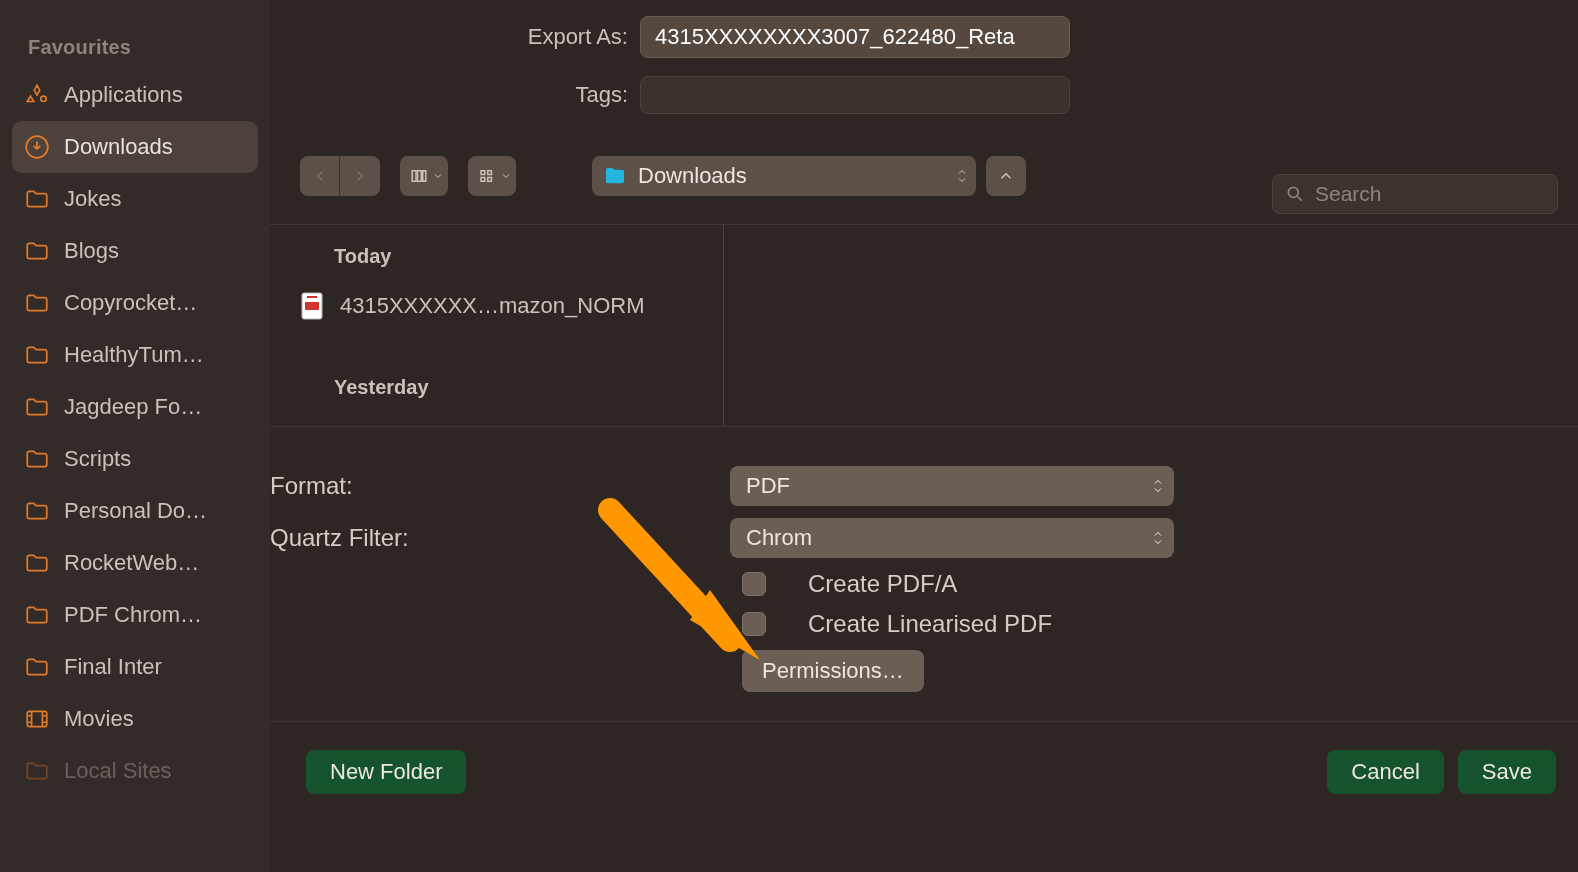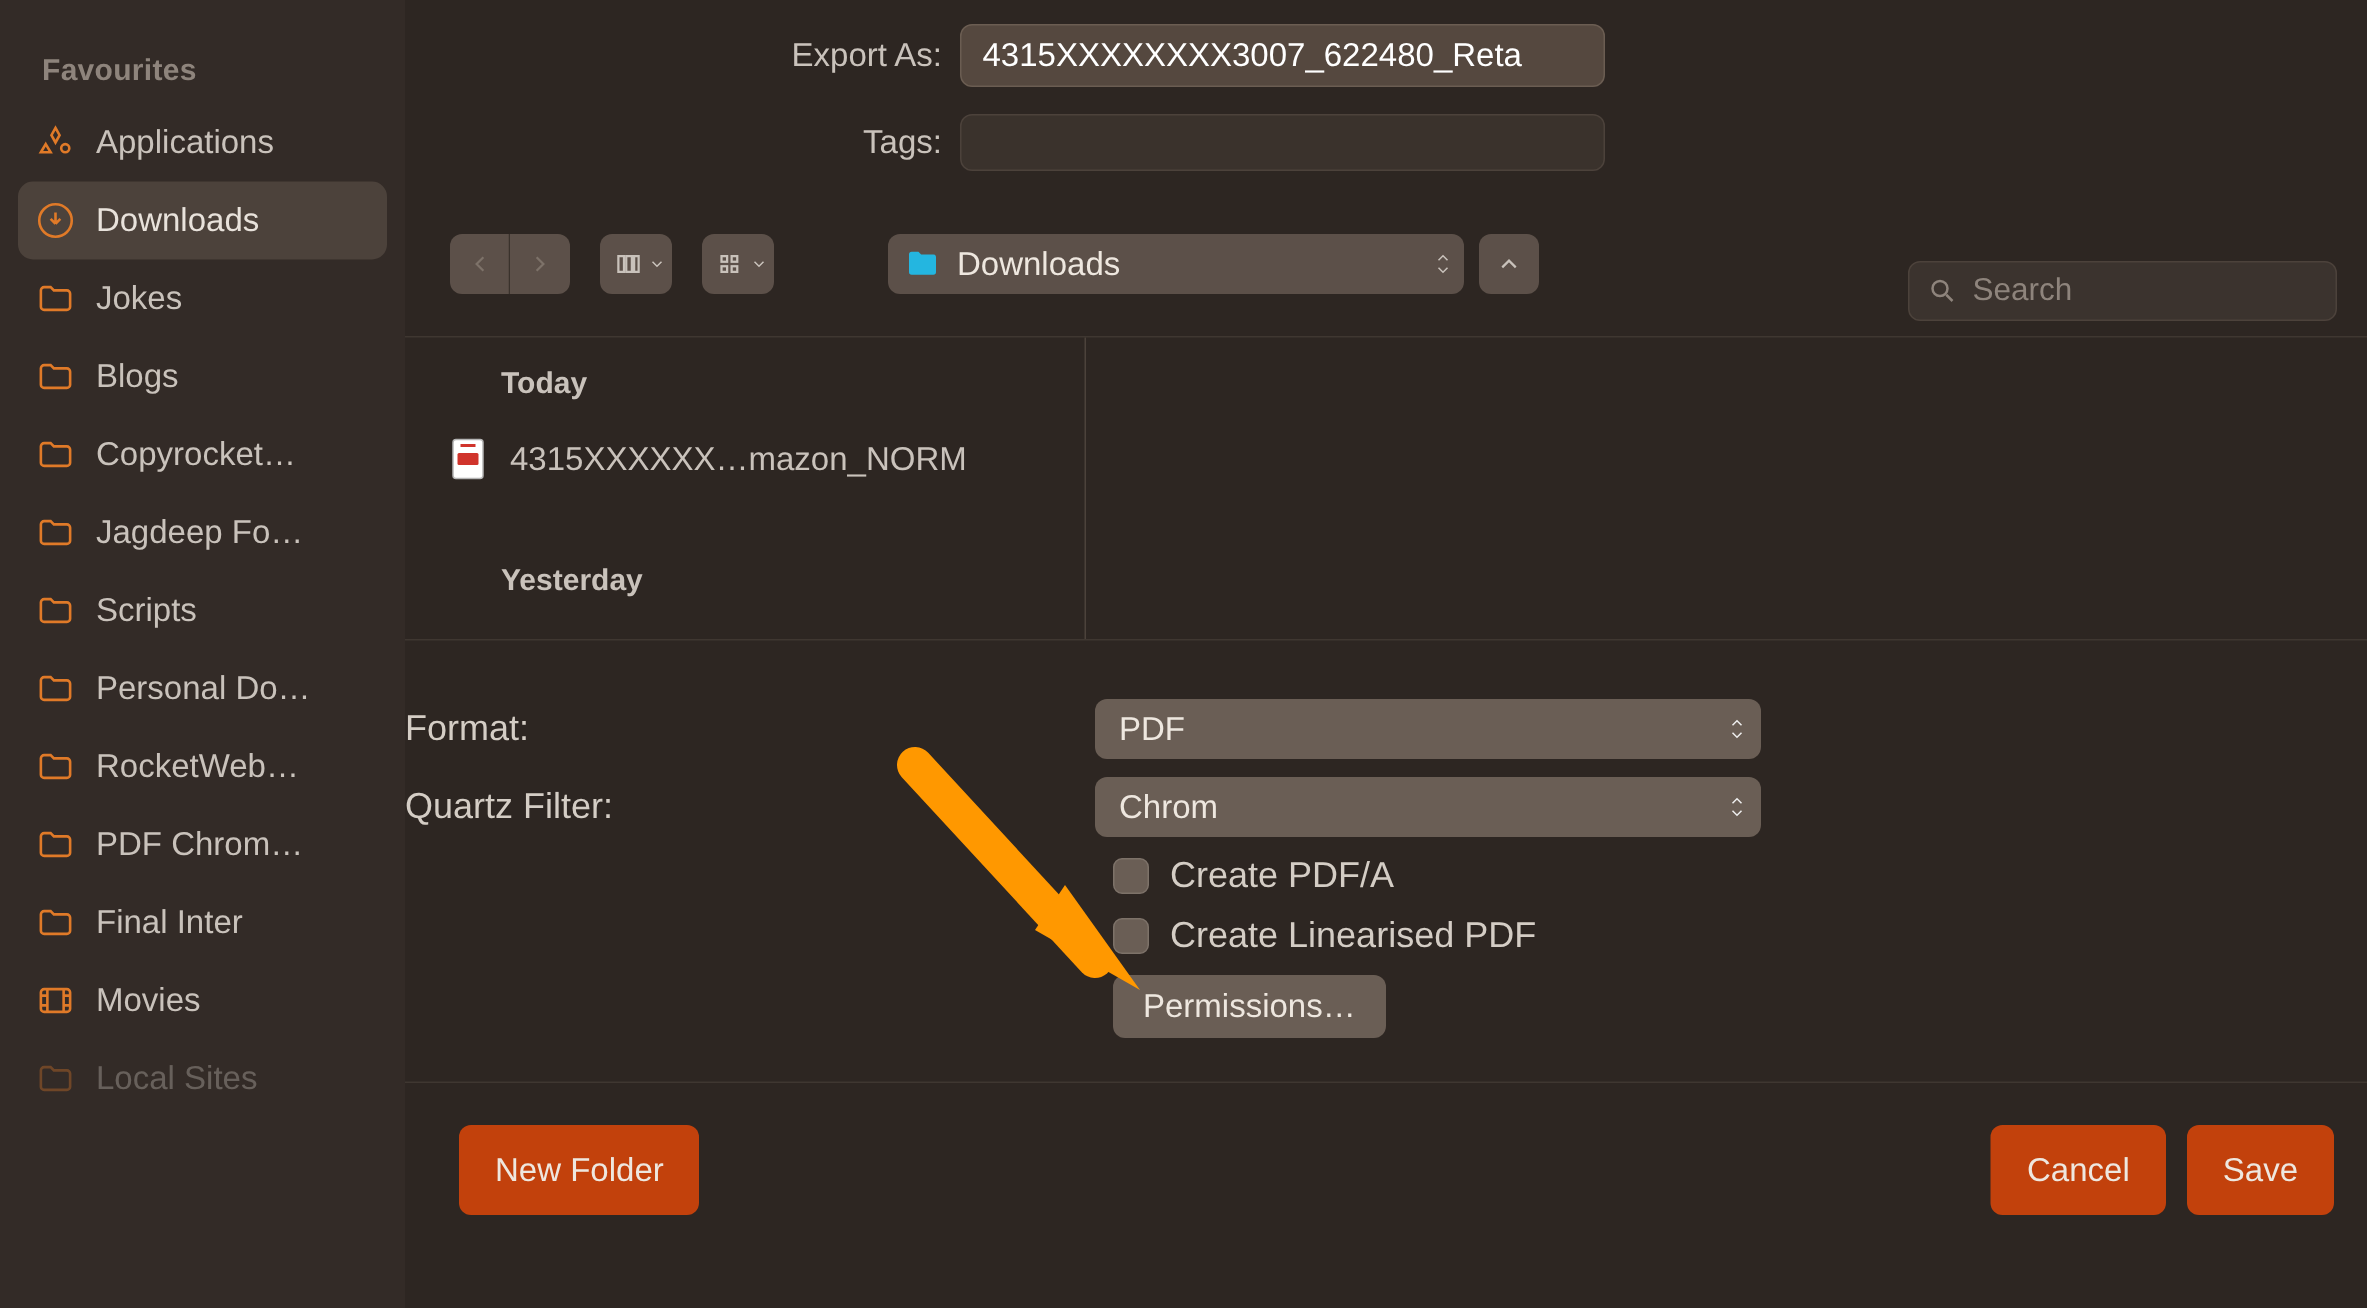--- a/index.html
+++ b/index.html
@@ -52,29 +52,29 @@
   .file-row .pdf-icon { width:24px; height:28px; margin-right:16px; }
   .file-row .fname { font-size:22px; color:#c9c2bb; white-space:nowrap; overflow:hidden; text-overflow:ellipsis; }
 
   
   .options { position:absolute; left:270px; right:0; bottom:150px; top:428px; border-bottom:1px solid #3f3731; }
   .opt-row { display:flex; align-items:center; margin-bottom:12px; }
   .opt-label { width:460px; font-size:24px; color:#d4cdc5; padding-right:12px; }
   .popup { width:444px; height:40px; background:#6a5e55; border-radius:8px; display:flex; align-items:center; padding:0 16px; position:relative; font-size:22px; color:#eee7df; }
   .popup .stepper { position:absolute; right:10px; top:50%; transform:translateY(-50%); display:flex; flex-direction:column; }
   .popup .stepper svg { width:12px; height:8px; stroke:#eee; stroke-width:2; fill:none; }
-  .opt-check-row { margin-left:472px; display:flex; align-items:center; margin-bottom:12px; }
+  .opt-check-row { margin-left:472px; display:flex; align-items:center; margin-bottom:12px;gap:28px; }
   .checkbox { width:24px; height:24px; border-radius:6px; background:#6a5e55; margin-right:14px; border:1px solid #7d7269; }
   .check-label { font-size:24px; color:#d4cdc5; }
   .perm-row { margin-left:472px; }
   .perm-btn { height:42px; padding:0 20px; background:#6a5e55; border:none; border-radius:8px; font-size:22px; color:#eee7df; }
 
   
   .bottom-bar { position:absolute; left:270px; right:0; bottom:0; height:150px; display:flex; align-items:flex-start; padding:28px 22px 0 36px; }
-  .push-btn { height:60px; padding:0 24px; background:#c2410c; border:none; border-radius:8px; font-size:22px; color:#eee7df; cursor:default; }
+  .push-btn { height:44px; padding:0 24px; background:#14532d; border:none; border-radius:8px; font-size:22px; color:#eee7df; cursor:default; }
   .bottom-bar .spacer { flex:1; }
   .bottom-bar .push-btn + .push-btn { margin-left:14px; }
 
   
   .arrow-annot { position:absolute; left:590px; top:490px; width:200px; height:200px; pointer-events:none; }
 </style>
 </head>
 <body>
 
 <div class="sidebar">
@@ -113,20 +113,28 @@
       </span>
     <span class="sb-label">Blogs</span>
   </div>
   <div class="sb-item">
     <span class="sb-icon">
         <svg viewBox="0 0 24 24">
           <path d="M3 7a2 2 0 012-2h4l2 2h8a2 2 0 012 2v8a2 2 0 01-2 2H5a2 2 0 01-2-2z"></path>
         </svg>
       </span>
     <span class="sb-label">Copyrocket…</span>
+  </div>
+  <div class="sb-item">
+    <span class="sb-icon">
+        <svg viewBox="0 0 24 24">
+          <path d="M3 7a2 2 0 012-2h4l2 2h8a2 2 0 012 2v8a2 2 0 01-2 2H5a2 2 0 01-2-2z"></path>
+        </svg>
+      </span>
+    <span class="sb-label">HealthyTum…</span>
   </div>
   <div class="sb-item">
     <span class="sb-icon">
         <svg viewBox="0 0 24 24">
           <path d="M3 7a2 2 0 012-2h4l2 2h8a2 2 0 012 2v8a2 2 0 01-2 2H5a2 2 0 01-2-2z"></path>
         </svg>
       </span>
     <span class="sb-label">Jagdeep Fo…</span>
   </div>
   <div class="sb-item">

